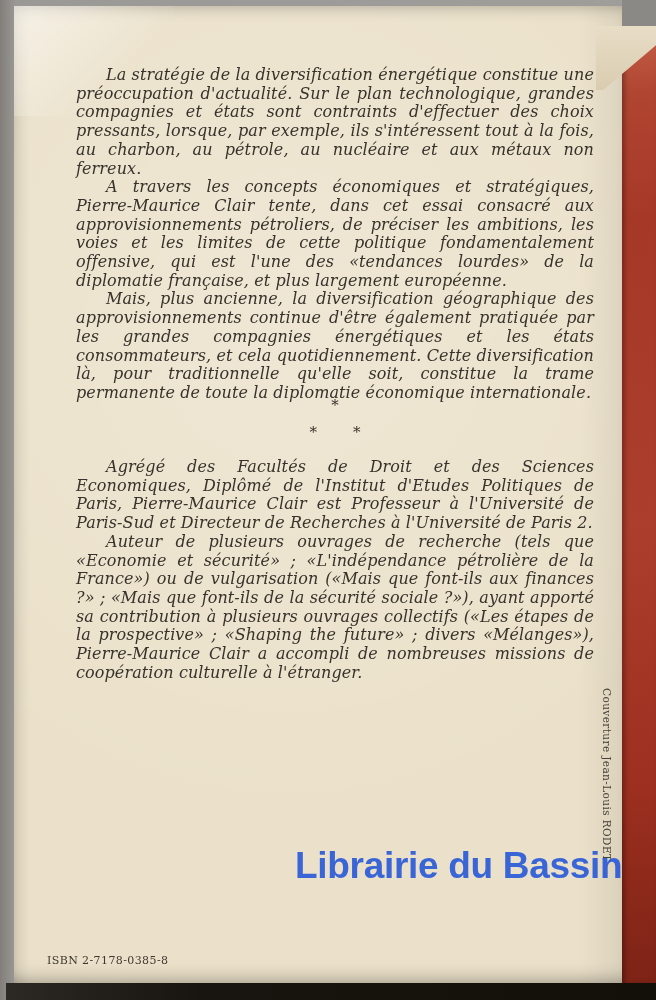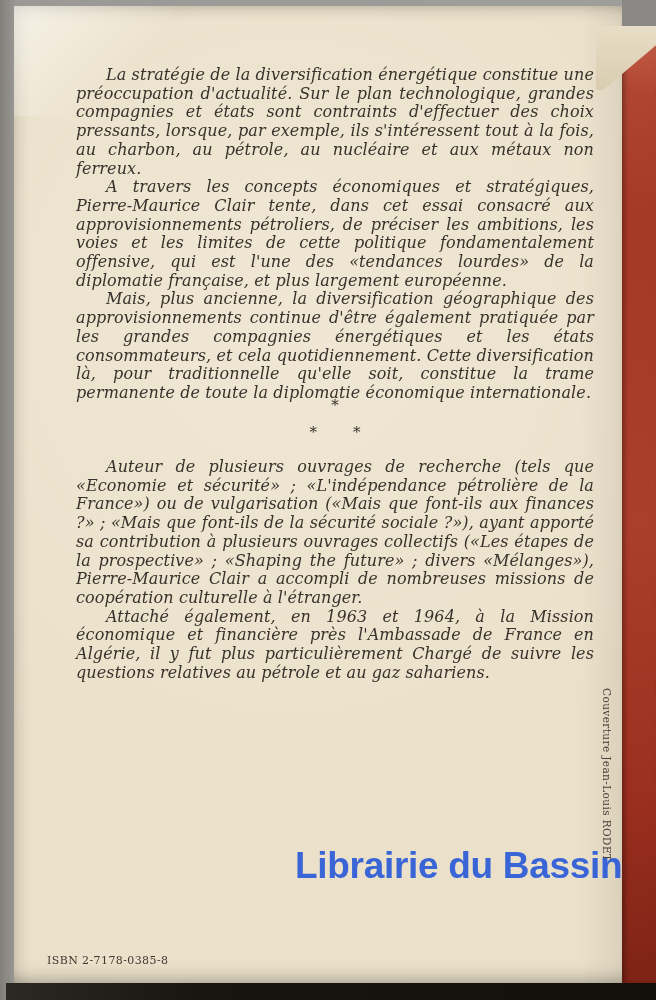--- a/index.html
+++ b/index.html
@@ -103,22 +103,22 @@
 <div class="separator">
   <div class="row1">
     <span class="star">*</span>
   </div>
   <div class="row2">
     <span class="star">*</span><span class="star">*</span>
   </div>
 </div>
 
 <div class="text-block bio">
+  <p>Agrégé des Facultés de Droit et des Sciences Economiques, Diplômé de l'Institut d'Etudes Politiques de Paris, Pierre-Maurice Clair est Professeur à l'Université de Paris-Sud et Directeur de Recherches à l'Université de Paris 2.</p>
   <p>Auteur de plusieurs ouvrages de recherche (tels que «Economie et sécurité» ; «L'indépendance pétrolière de la France») ou de vulgarisation («Mais que font-ils aux finances ?» ; «Mais que font-ils de la sécurité sociale ?»), ayant apporté sa contribution à plusieurs ouvrages collectifs («Les étapes de la prospective» ; «Shaping the future» ; divers «Mélanges»), Pierre-Maurice Clair a accompli de nombreuses missions de coopération culturelle à l'étranger.</p>
-  <p>Attaché également, en 1963 et 1964, à la Mission économique et financière près l'Ambassade de France en Algérie, il y fut plus particulièrement Chargé de suivre les questions relatives au pétrole et au gaz sahariens.</p>
 </div>
 
 <div class="spine-credit">Couverture Jean-Louis RODET</div>
 
 <div class="watermark">Librairie du Bassin</div>
 
 <div class="isbn">ISBN 2-7178-0385-8</div>
 
 <div class="bottom-strip"></div>
 

